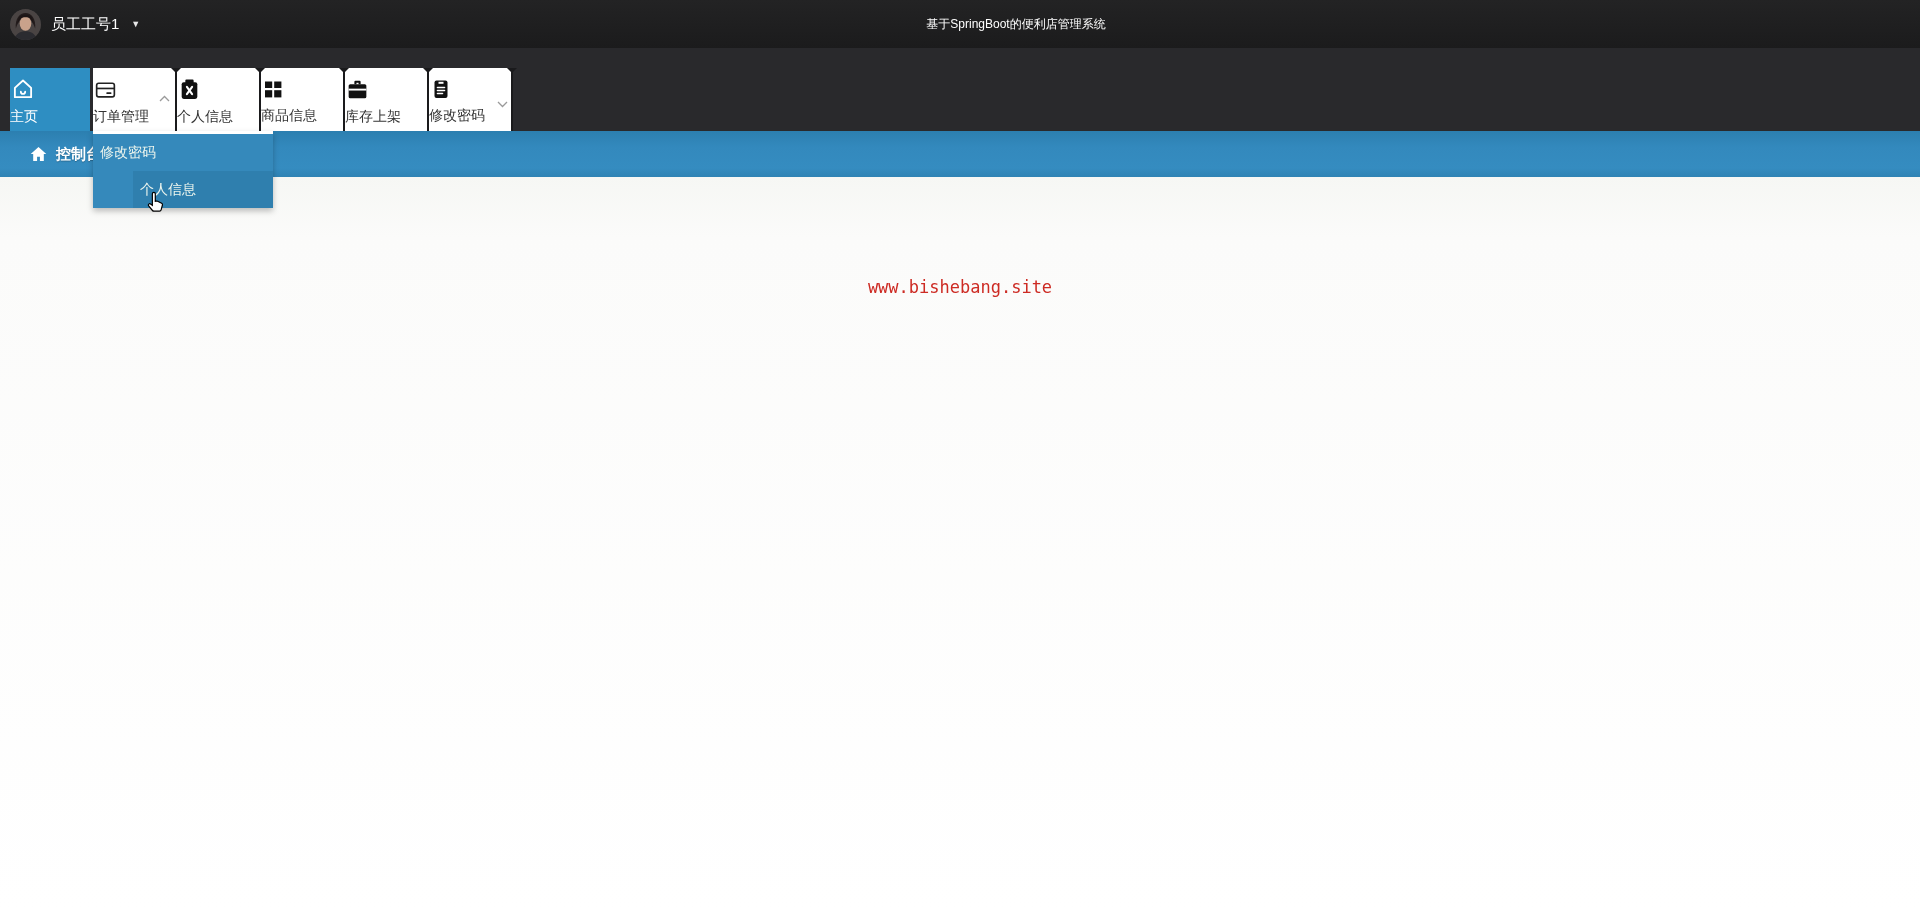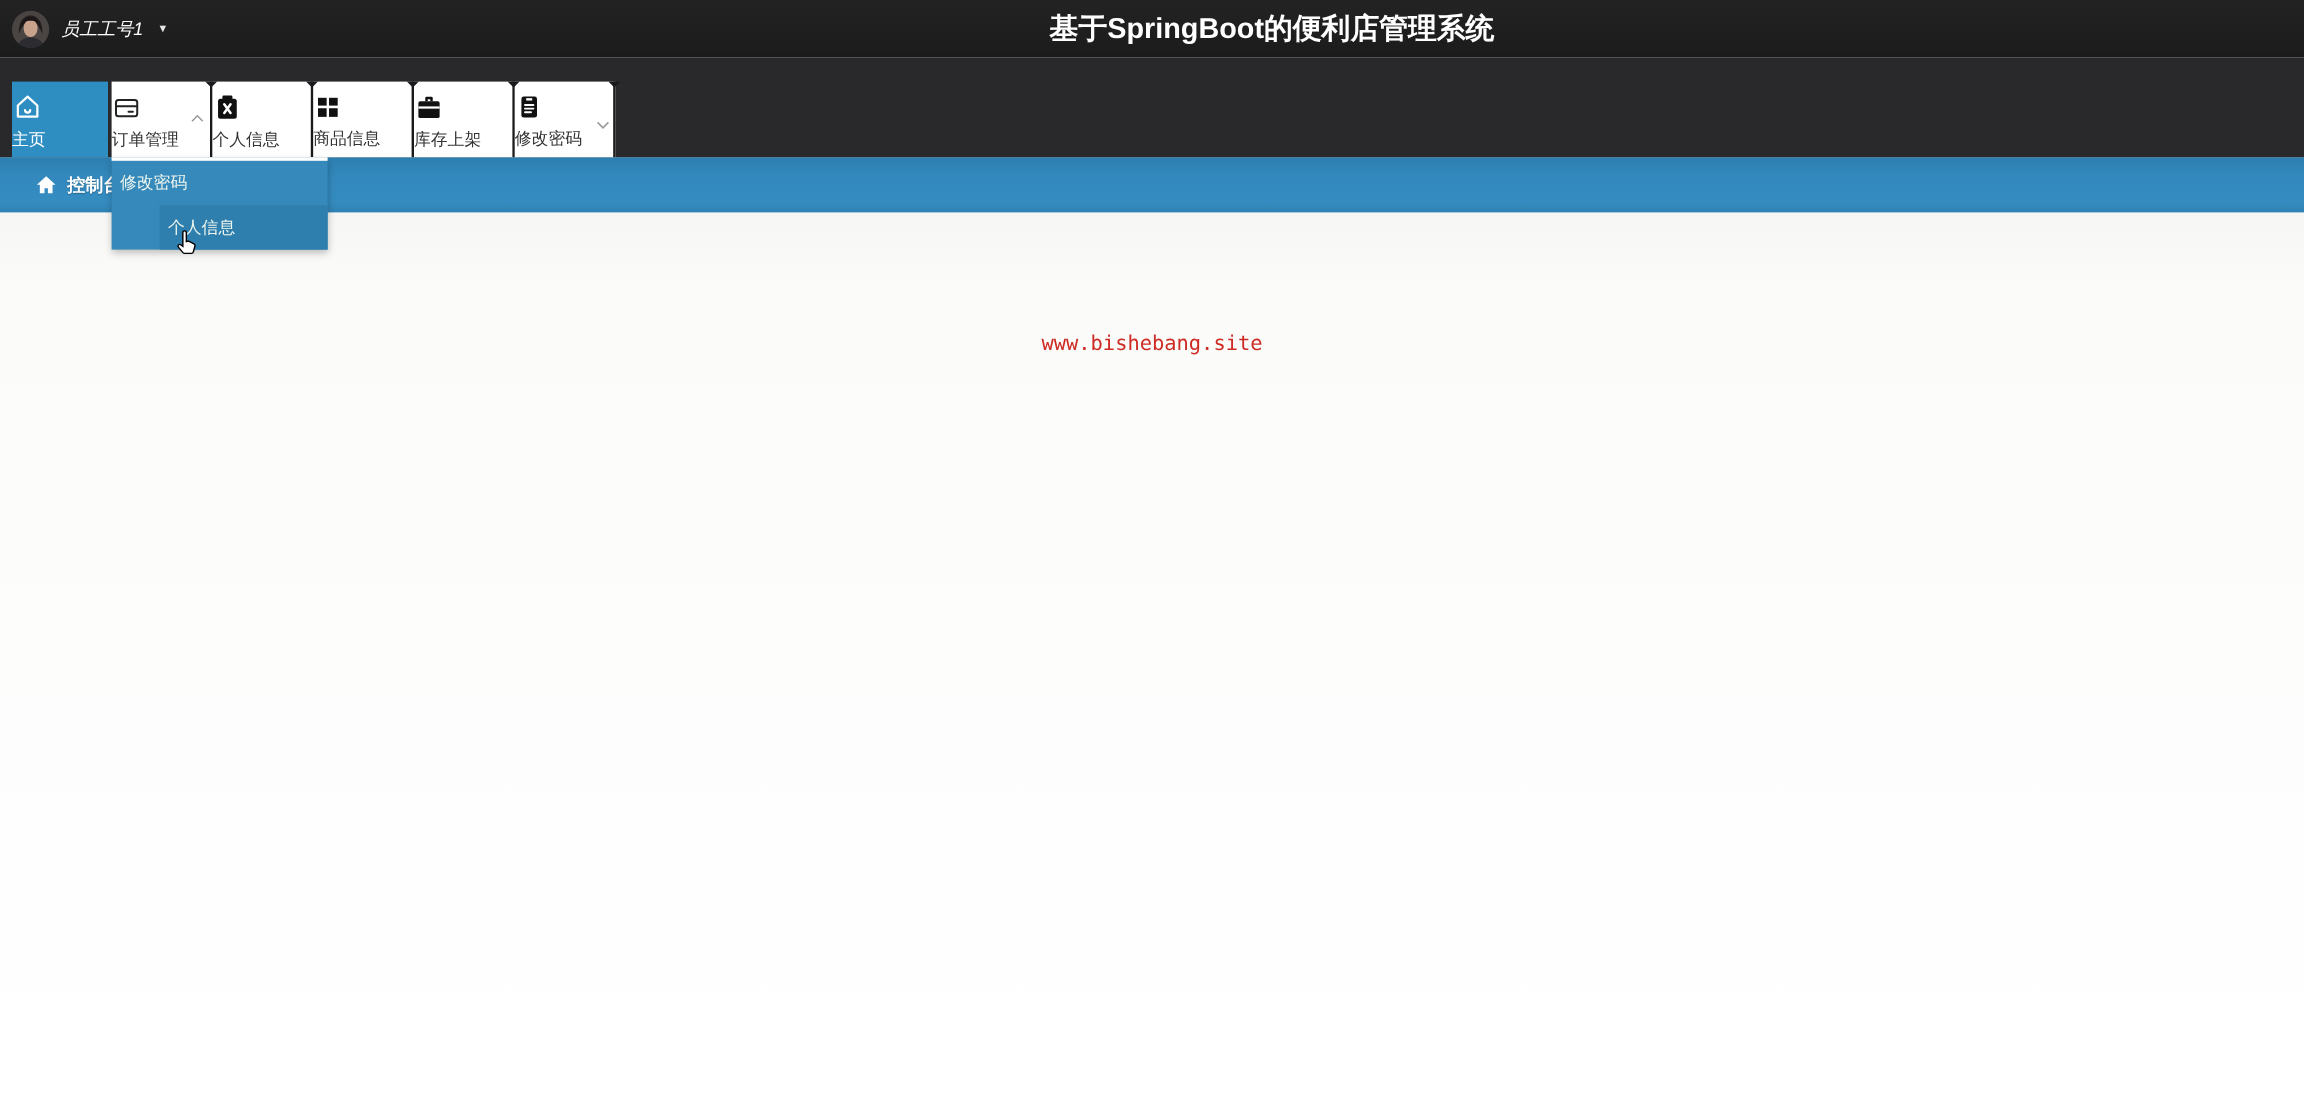--- a/index.html
+++ b/index.html
@@ -5,24 +5,24 @@
   * { margin:0; padding:0; box-sizing:border-box; }
   html,body { width:1920px; height:912px; overflow:hidden; }
   body { font-family:"Liberation Sans","DejaVu Sans",sans-serif; background:#fafaf9; position:relative; }
 
   
   .topbar { position:absolute; top:0; left:0; width:1920px; height:48px;
             background:linear-gradient(#232324,#1b1b1c); display:flex; align-items:center; z-index:20; }
   .avatar { width:31px; height:31px; border-radius:50%; margin-left:10px; overflow:hidden;
             background:#3a3a3c; flex:0 0 auto; }
   .user-chip { display:flex; align-items:center; gap:10px; cursor:pointer; }
-  .user-name { color:#ffffff; font-size:15px;font-style:italic; }
+  .user-name { color:#ffffff; font-size:15px; }
   .user-caret { color:#e8e8e8; font-size:9px; margin-left:2px; }
-  .topbar-title { position:absolute; left:1060px; top:50%; transform:translate(-50%,-50%);
-                  color:#fff; font-size:24px; white-space:nowrap;font-weight:bold; }
+  .topbar-title { position:absolute; left:1016px; top:50%; transform:translate(-50%,-50%);
+                  color:#fff; font-size:12px; white-space:nowrap; }
 
   
   .navstrip { position:absolute; top:48px; left:0; width:1920px; height:83px; background:#29292c; z-index:15; }
   .tabs { position:absolute; left:10px; bottom:0; display:flex; align-items:flex-end; }
   .tab { width:84px; height:63px; background:#fff; display:flex; flex-direction:column;
          align-items:flex-start; justify-content:center; gap:7px; position:relative;
          border-right:2px solid #1a1a1c; cursor:pointer; }
   .tab::after { content:""; position:absolute; top:0; right:-6px; z-index:3;
                 border:5px solid transparent; border-top-color:#1a1a1c; }
   .tab .tab-label { font-size:14px; color:#333; line-height:1; white-space:nowrap; }

